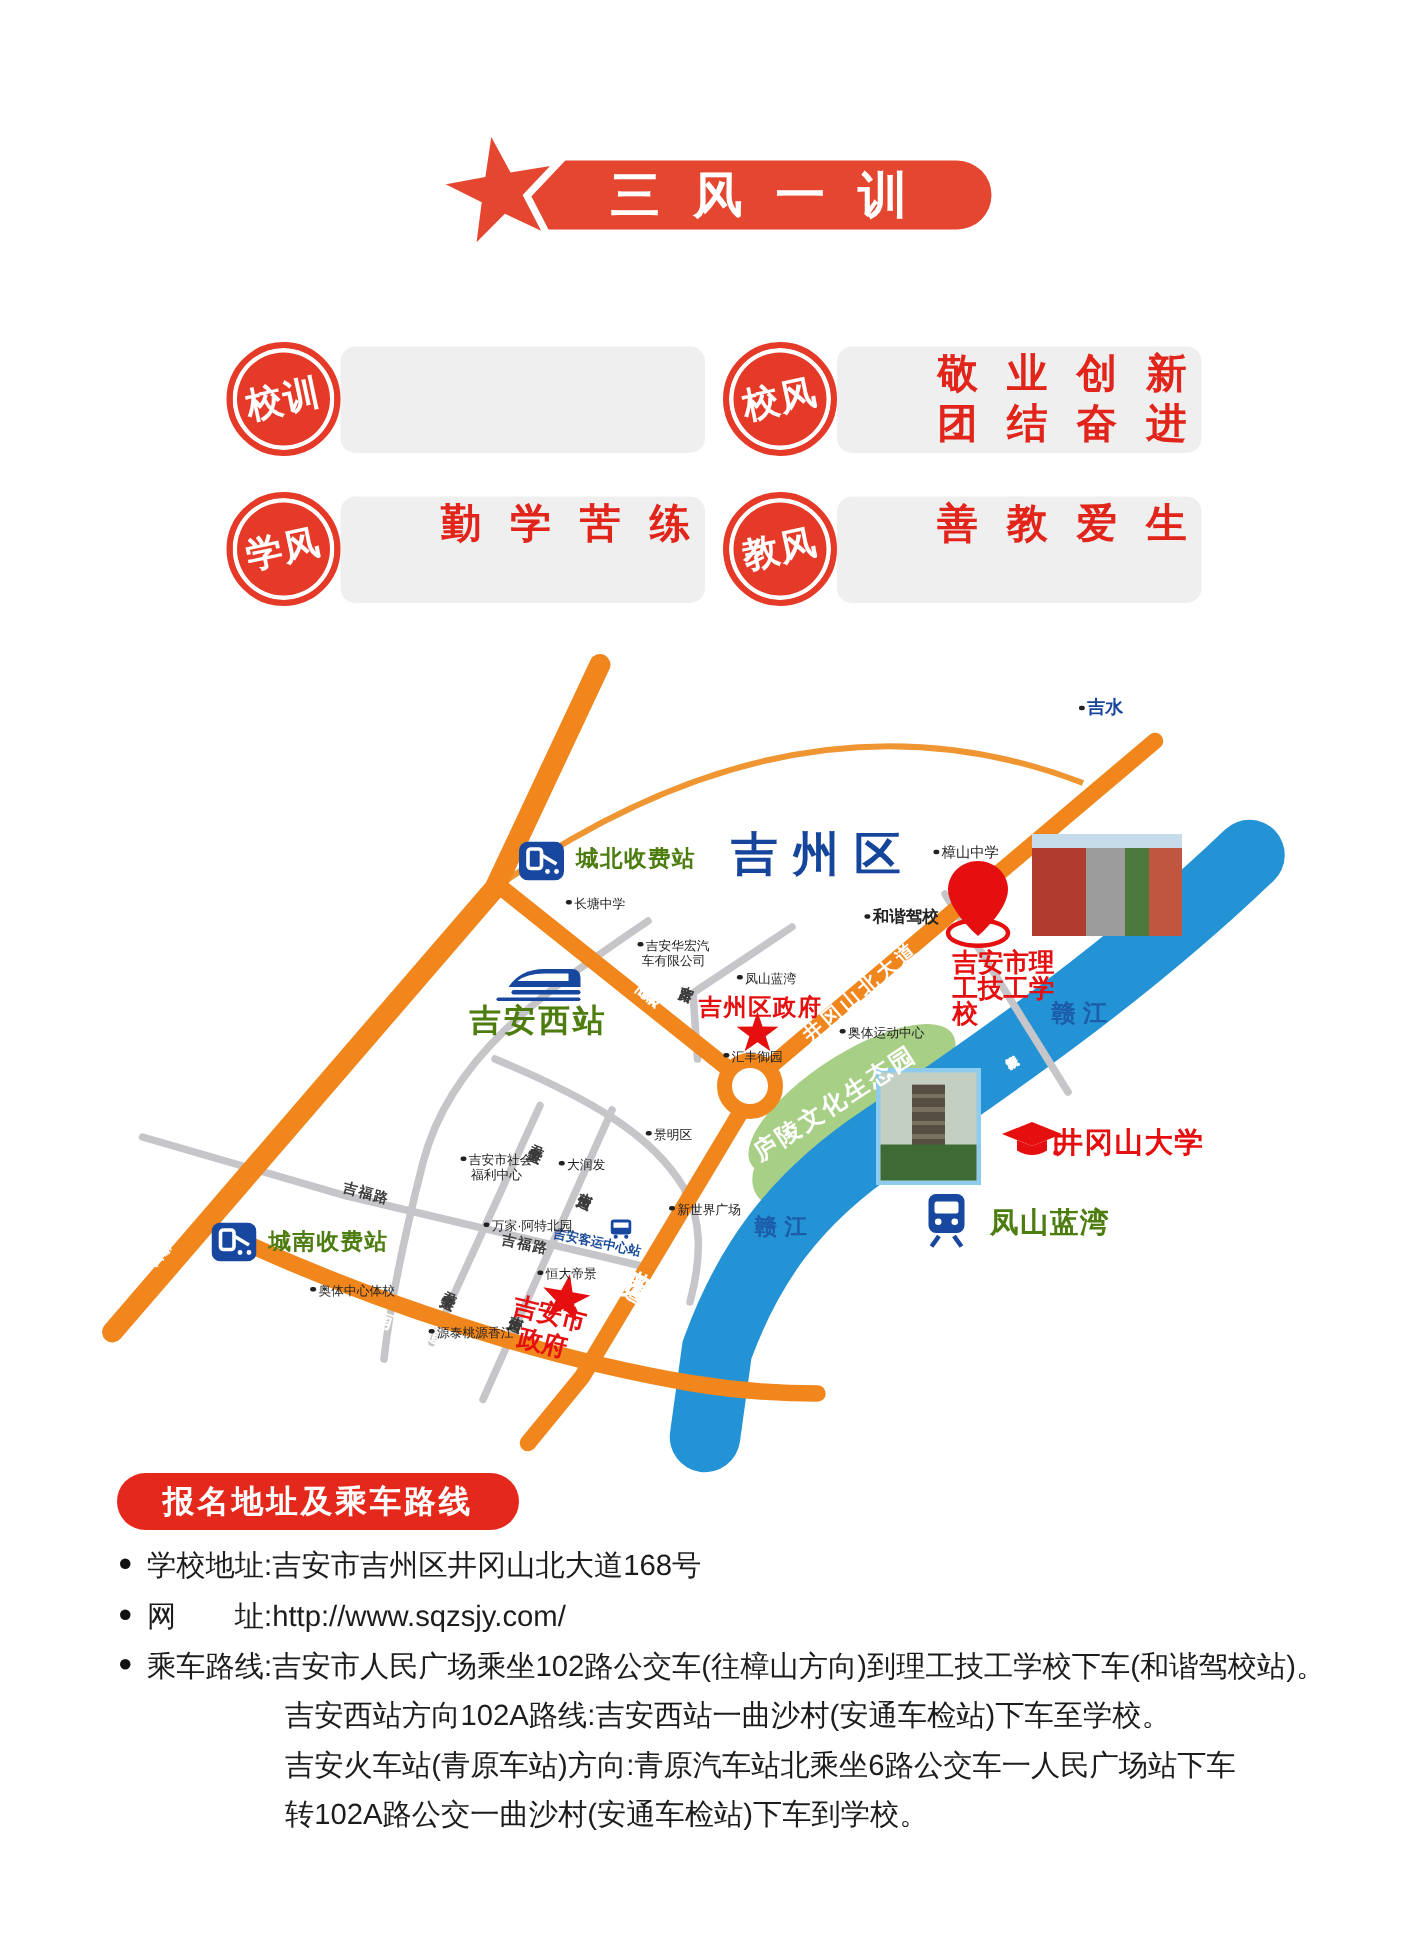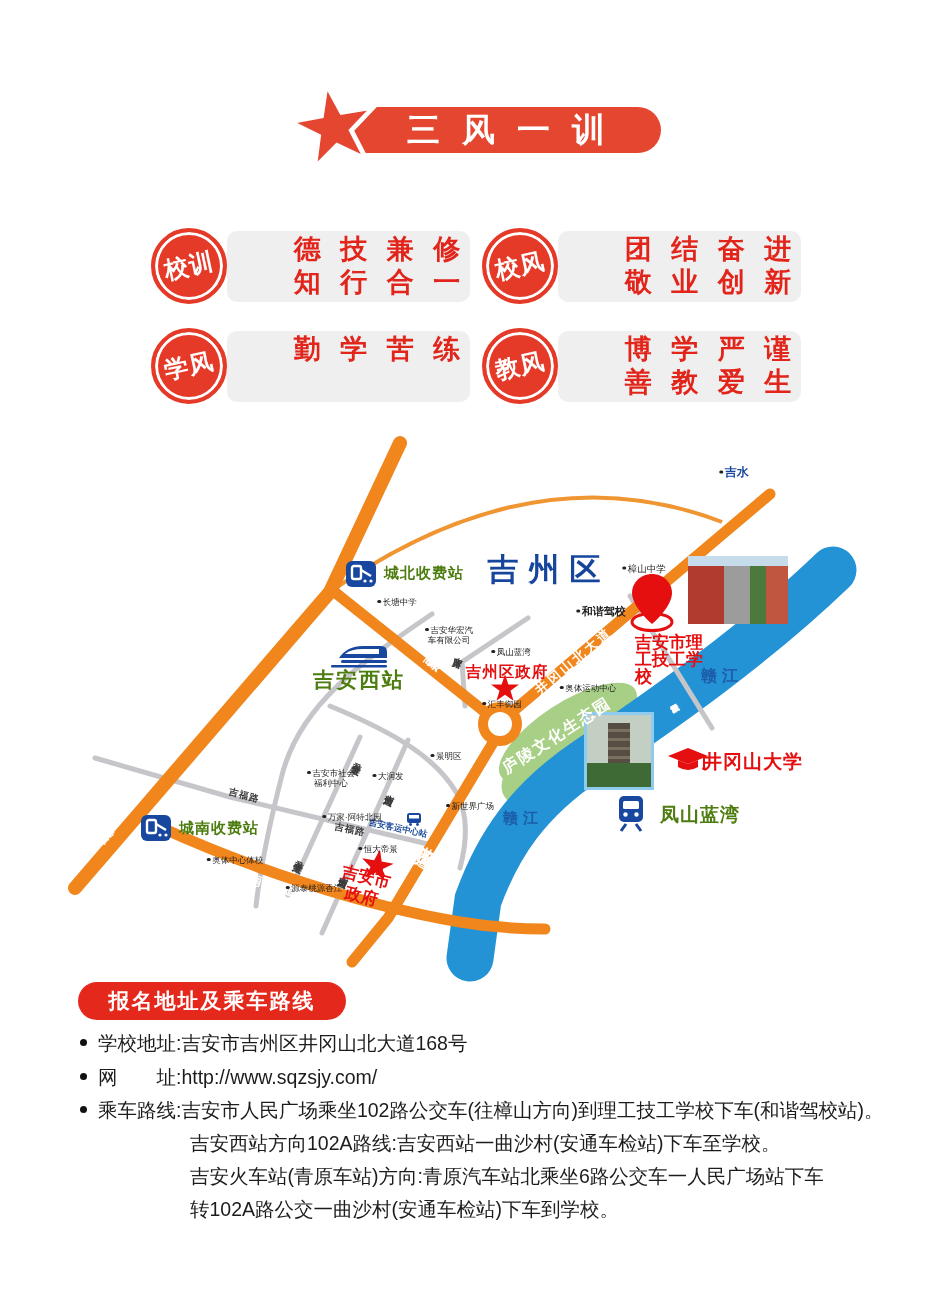--- a/index.html
+++ b/index.html
@@ -63,48 +63,43 @@
     <polygon points="0,-14 3.2,-4.4 13.3,-4.3 5.2,1.7 8.2,11.3 0,5.5 -8.2,11.3 -5.2,1.7 -13.3,-4.3 -3.2,-4.4" transform="scale(3.2) rotate(-10)" fill="#e5462f" stroke="#fff" stroke-width="1.5"></polygon>
   </svg>
   <div class="banner">
     <span class="banner-text">三风一训</span>
   </div>
 
   <div class="motto-card" style="left:227px;top:231px;"></div>
   <div class="motto-circle" style="left:151px;top:228px;">
     <span>校训</span>
     </div>
-  <div class="motto-lines" style="left:292px;top:233px;width:170px;">
-    <div>德技兼修</div>
-    <div>知行合一</div>
-  </div>
 
   <div class="motto-card" style="left:558px;top:231px;"></div>
   <div class="motto-circle" style="left:482px;top:228px;">
     <span>校风</span>
     </div>
   <div class="motto-lines" style="left:623px;top:233px;width:170px;">
+    <div>敬业创新</div>
     <div>团结奋进</div>
-    <div>敬业创新</div>
   </div>
 
   <div class="motto-card" style="left:227px;top:331px;"></div>
   <div class="motto-circle" style="left:151px;top:328px;">
     <span>学风</span>
     </div>
   <div class="motto-lines" style="left:292px;top:333px;width:170px;text-align:center;">
     <div>勤学苦练</div>
   </div>
 
   <div class="motto-card" style="left:558px;top:331px;"></div>
   <div class="motto-circle" style="left:482px;top:328px;">
     <span>教风</span>
     </div>
   <div class="motto-lines" style="left:623px;top:333px;width:170px;">
-    <div>博学严谨</div>
     <div>善教爱生</div>
   </div>
 
   <svg class="abs" style="left:0;top:0;z-index:1;" width="950" height="1291" viewBox="0 0 950 1291">
 
     <g transform="rotate(-33 568 733)">
       <ellipse cx="568" cy="733" rx="80" ry="30" fill="#a8cf86"></ellipse>
       <ellipse cx="512" cy="752" rx="32" ry="24" fill="#a8cf86"></ellipse>
     </g>
 

